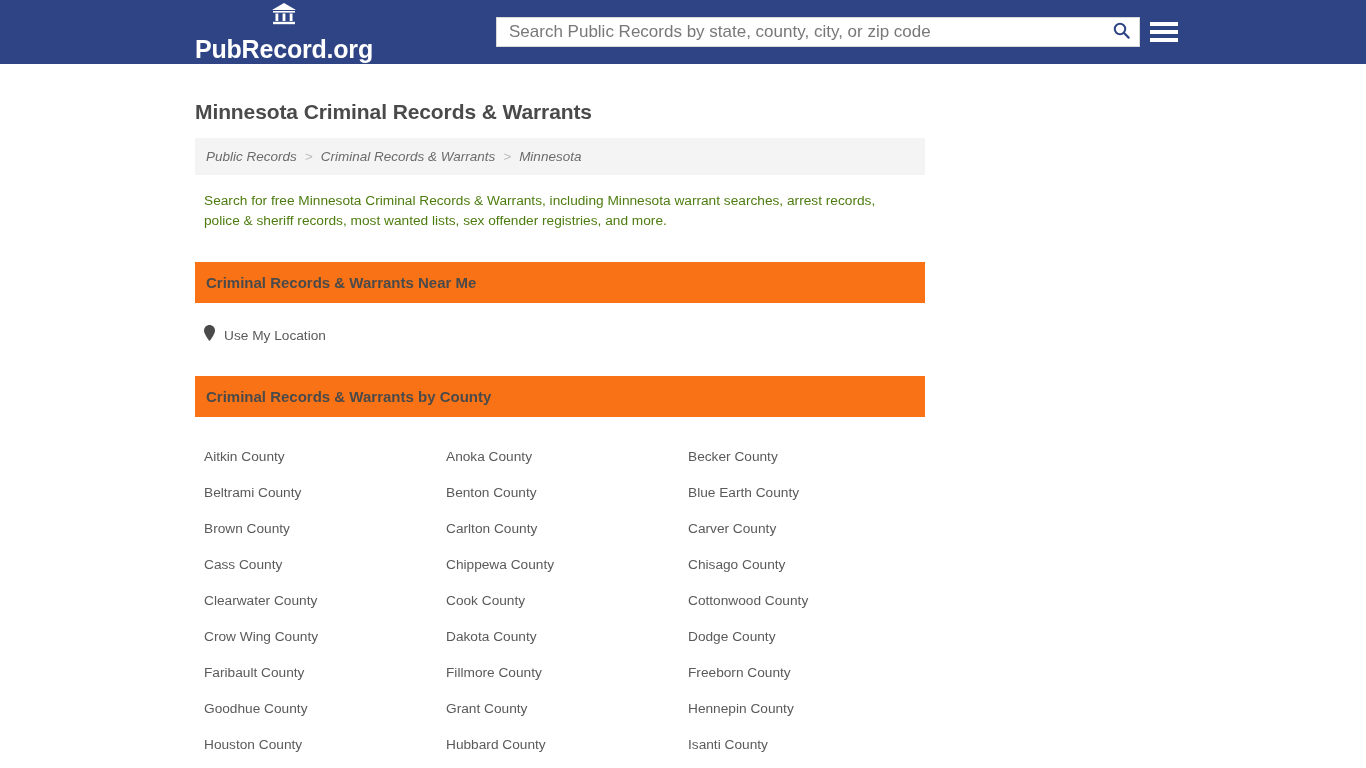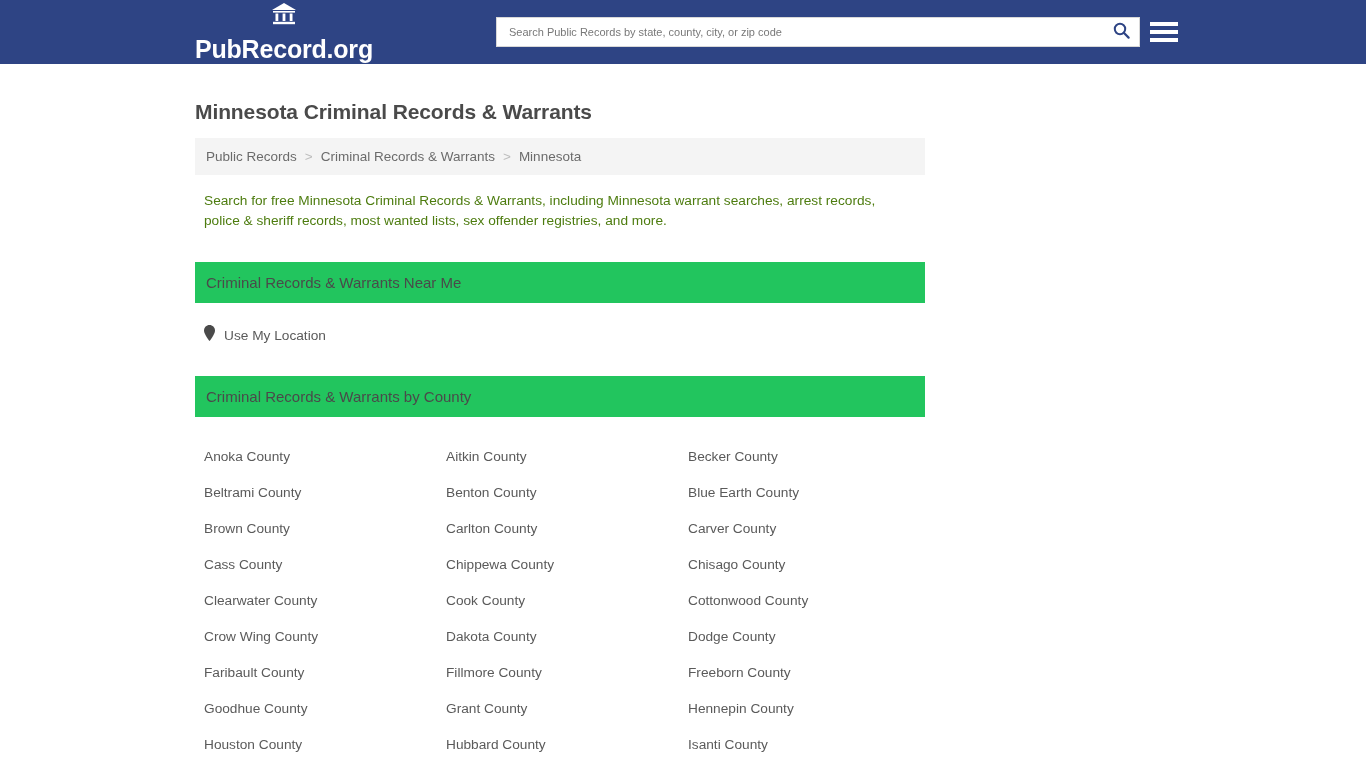--- a/index.html
+++ b/index.html
@@ -54,21 +54,21 @@
     border: 1px solid #d8d8d8;
     display: flex;
     align-items: center;
     padding: 0 4px 0 10px;
   }
   .search-input {
     flex: 1;
     border: none;
     outline: none;
     font-family: "Liberation Sans", sans-serif;
-    font-size: 11px;
+    font-size: 17px;
     color: #333333;
     background: transparent;
     height: 26px;
   }
   .search-input::placeholder { color: #787878; }
   .search-btn {
     width: 28px;
     height: 26px;
     border: none;
     background: transparent;
@@ -119,20 +119,21 @@
 
   .breadcrumb {
     background: #f4f4f4;
     padding: 11px 11px;
     font-size: 13.5px;
     color: #6b6b6b;
     display: flex;
     align-items: center;
     flex-wrap: wrap;
     gap: 0;
+    font-style: italic;
   }
   .breadcrumb a {
     color: #6b6b6b;
     text-decoration: none;
     cursor: pointer;
   }
   .breadcrumb .crumb-sep {
     color: #bdbdbd;
     margin: 0 8px;
   }
@@ -140,24 +141,24 @@
 
   .page-desc {
     font-size: 13.7px;
     line-height: 20px;
     color: #4d7c0f;
     margin: 16px 0 0 9px;
     width: 700px;
   }
 
   .section-head {
-    background: #22c55e;
+    background: #f97316;
     padding: 12px 11px;
     font-size: 15px;
-    font-weight: normal;
+    font-weight: bold;
     color: #4a4a4a;
     margin-top: 31px;
   }
 
   .location-row {
     display: flex;
     align-items: center;
     gap: 9px;
     margin: 22px 0 0 9px;
     cursor: pointer;
@@ -247,22 +248,22 @@
         <svg width="11" height="16" viewBox="0 0 11 16" aria-hidden="true">
           <path d="M5.5 0C2.46 0 0 2.46 0 5.5C0 9.6 5.5 16 5.5 16C5.5 16 11 9.6 11 5.5C11 2.46 8.54 0 5.5 0Z" fill="#4a4a4a"></path>
         </svg>
       </span>
       <span class="location-label">Use My Location</span>
     </div>
 
     <div class="section-head">Criminal Records &amp; Warrants by County</div>
 
     <div class="county-grid">
+      <a href="#" class="county-link">Aitkin County</a>
       <a href="#" class="county-link">Anoka County</a>
-      <a href="#" class="county-link">Aitkin County</a>
       <a href="#" class="county-link">Becker County</a>
       <a href="#" class="county-link">Beltrami County</a>
       <a href="#" class="county-link">Benton County</a>
       <a href="#" class="county-link">Blue Earth County</a>
       <a href="#" class="county-link">Brown County</a>
       <a href="#" class="county-link">Carlton County</a>
       <a href="#" class="county-link">Carver County</a>
       <a href="#" class="county-link">Cass County</a>
       <a href="#" class="county-link">Chippewa County</a>
       <a href="#" class="county-link">Chisago County</a>

